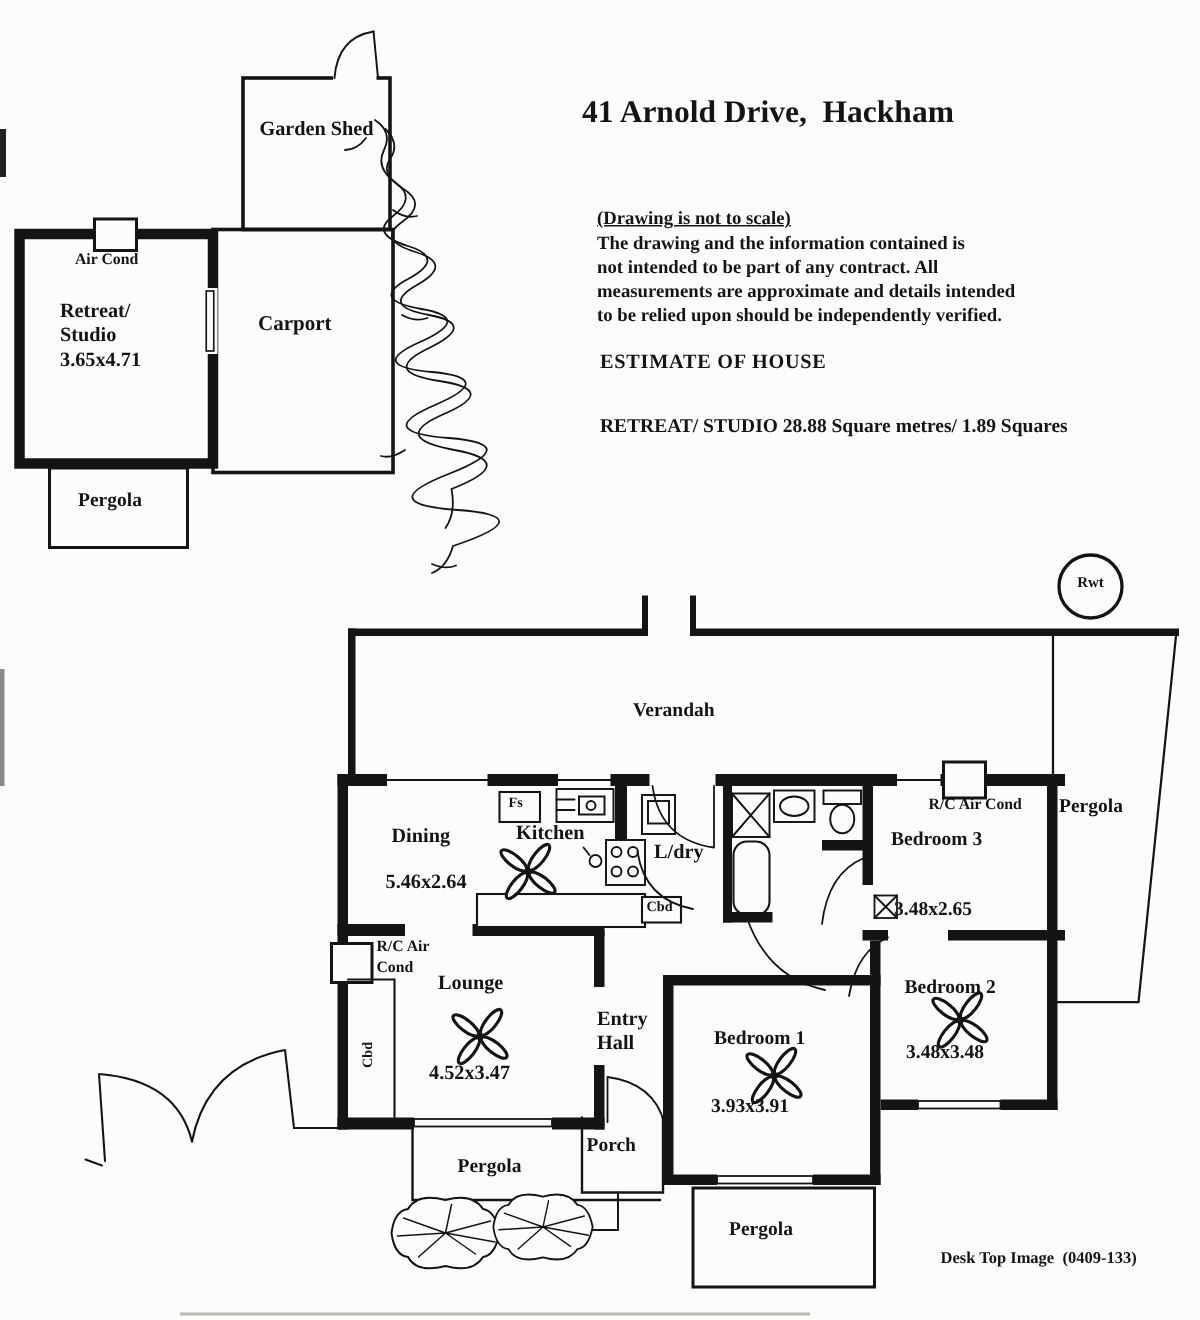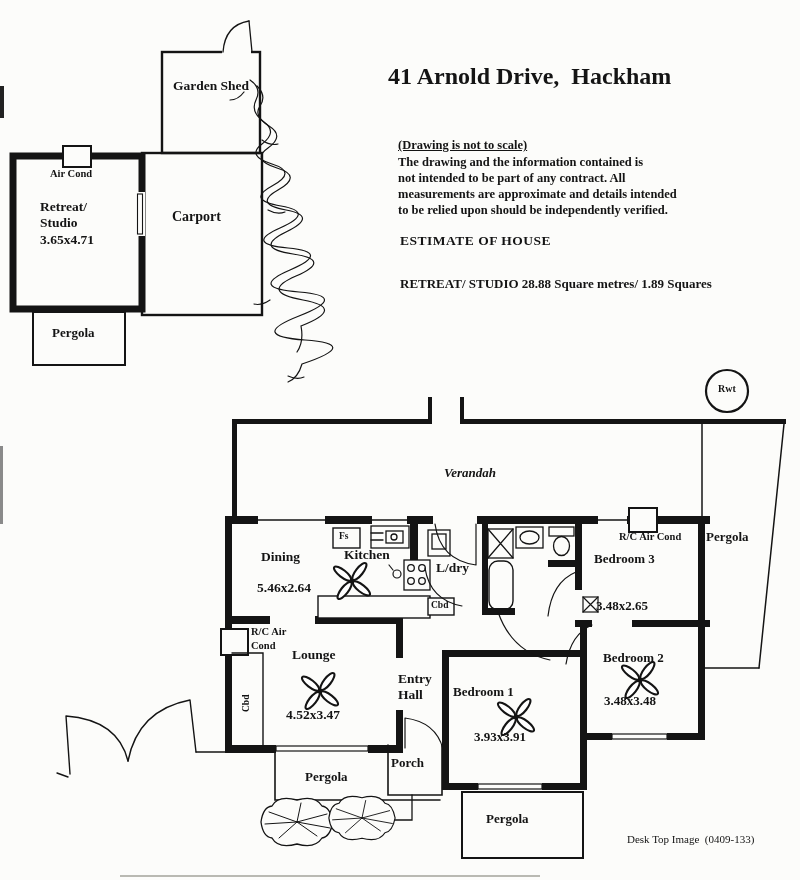--- a/index.html
+++ b/index.html
@@ -5,21 +5,21 @@
   html,body{margin:0;padding:0;background:#e8e8e8;}
   .stage{
     position:relative;width:800px;height:880px;background:#fcfcfa;
     overflow:hidden;font-family:"Liberation Serif", serif;color:#141414;
   }
   svg.plan{position:absolute;left:0;top:0;}
   .lbl{position:absolute;font-weight:bold;color:#141414;white-space:nowrap;line-height:1.2;}
   .pre{white-space:pre-line;}
   .u{text-decoration:underline;}
   .ctr{text-align:center;}
-  .norm{font-weight:normal;}
+  .norm{font-weight:bold;}
   .rot{transform:rotate(-90deg);transform-origin:left top;}
 </style>
 </head>
 <body>
 
 <div class="stage">
 
   <svg class="plan" width="800" height="880" viewBox="0 0 800 880" stroke="#141414" fill="none" stroke-linecap="round">
 
     <defs>
@@ -244,42 +244,42 @@
         <use href="#fan" transform="translate(320,691)"></use>
       </g>
     <g>
         <use href="#fan" transform="translate(516,717)"></use>
       </g>
     <g>
         <use href="#fan" transform="translate(640,680)"></use>
       </g>
   </svg>
 
-  <div class="lbl" style="left:388px;top:62px;font-size:24px;white-space:pre;">41 Arnold Drive,  Hackham</div>
+  <div class="lbl" style="left:388px;top:62px;font-size:21px;white-space:pre;">41 Arnold Drive,  Hackham</div>
 
   <div class="lbl u" style="left:398px;top:138px;font-size:12.5px;">(Drawing is not to scale)</div>
   <div class="lbl pre" style="left:398px;top:154px;font-size:12.5px;line-height:16px;">The drawing and the information contained is
 not intended to be part of any contract.  All
 measurements are approximate and details intended
 to be relied upon should be independently verified.</div>
 
   <div class="lbl" style="left:400px;top:233px;font-size:13.5px;letter-spacing:.5px;">ESTIMATE OF HOUSE</div>
   <div class="lbl" style="left:400px;top:276px;font-size:13px;">RETREAT/ STUDIO  28.88 Square metres/ 1.89 Squares</div>
 
   <div class="lbl ctr" style="left:172px;top:76px;width:78px;font-size:13.5px;white-space:normal;line-height:1.45;">Garden Shed</div>
   <div class="lbl" style="left:50px;top:168px;font-size:10.5px;">Air Cond</div>
   <div class="lbl pre" style="left:40px;top:199px;font-size:13.5px;">Retreat/
 Studio</div>
   <div class="lbl" style="left:40px;top:232px;font-size:13.5px;">3.65x4.71</div>
   <div class="lbl" style="left:172px;top:209px;font-size:14px;">Carport</div>
   <div class="lbl" style="left:52px;top:325px;font-size:13px;">Pergola</div>
 
   <div class="lbl ctr" style="left:712px;top:383px;width:30px;font-size:10px;">Rwt</div>
 
-  <div class="lbl" style="left:444px;top:465px;font-size:13px;font-style:italic;">Verandah</div>
+  <div class="lbl" style="left:422px;top:465px;font-size:13px;">Verandah</div>
   <div class="lbl" style="left:706px;top:529px;font-size:13px;">Pergola</div>
 
   <div class="lbl" style="left:261px;top:549px;font-size:13.5px;">Dining</div>
   <div class="lbl" style="left:257px;top:580px;font-size:13.5px;">5.46x2.64</div>
 
   <div class="lbl" style="left:344px;top:547px;font-size:13.5px;">Kitchen</div>
   <div class="lbl" style="left:339px;top:531px;font-size:9.5px;">Fs</div>
   <div class="lbl" style="left:431px;top:600px;font-size:9.5px;">Cbd</div>
 
   <div class="lbl" style="left:436px;top:560px;font-size:13.5px;">L/dry</div>
@@ -290,21 +290,21 @@
 
   <div class="lbl pre" style="left:251px;top:625px;font-size:10.5px;line-height:1.35;">R/C Air
 Cond</div>
   <div class="lbl" style="left:292px;top:647px;font-size:13.5px;">Lounge</div>
   <div class="lbl" style="left:286px;top:707px;font-size:13.5px;">4.52x3.47</div>
   <div class="lbl rot" style="left:241px;top:712px;font-size:9.5px;">Cbd</div>
 
   <div class="lbl pre" style="left:398px;top:671px;font-size:13.5px;">Entry
 Hall</div>
 
-  <div class="lbl" style="left:453px;top:684px;font-size:13px;text-align:right;">Bedroom 1</div>
+  <div class="lbl" style="left:476px;top:684px;font-size:13px;text-align:right;">Bedroom 1</div>
   <div class="lbl" style="left:474px;top:729px;font-size:13px;">3.93x3.91</div>
 
   <div class="lbl" style="left:603px;top:650px;font-size:13px;">Bedroom 2</div>
   <div class="lbl" style="left:604px;top:693px;font-size:13px;">3.48x3.48</div>
 
   <div class="lbl" style="left:391px;top:755px;font-size:13px;">Porch</div>
   <div class="lbl" style="left:305px;top:769px;font-size:13px;">Pergola</div>
   <div class="lbl" style="left:486px;top:811px;font-size:13px;">Pergola</div>
 
   <div class="lbl norm" style="left:627px;top:833px;font-size:11px;white-space:pre;">Desk Top Image  (0409-133)</div>

